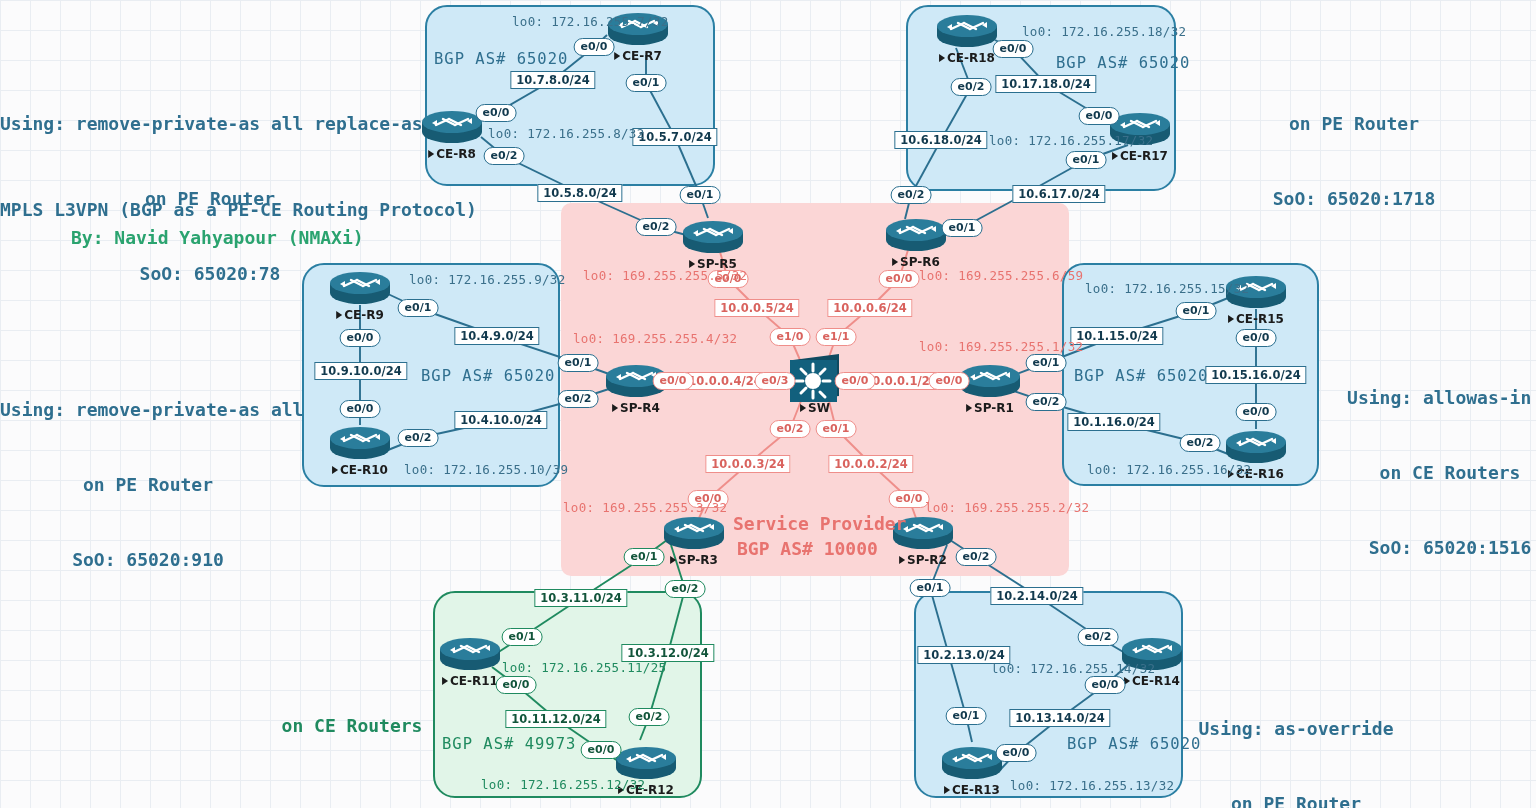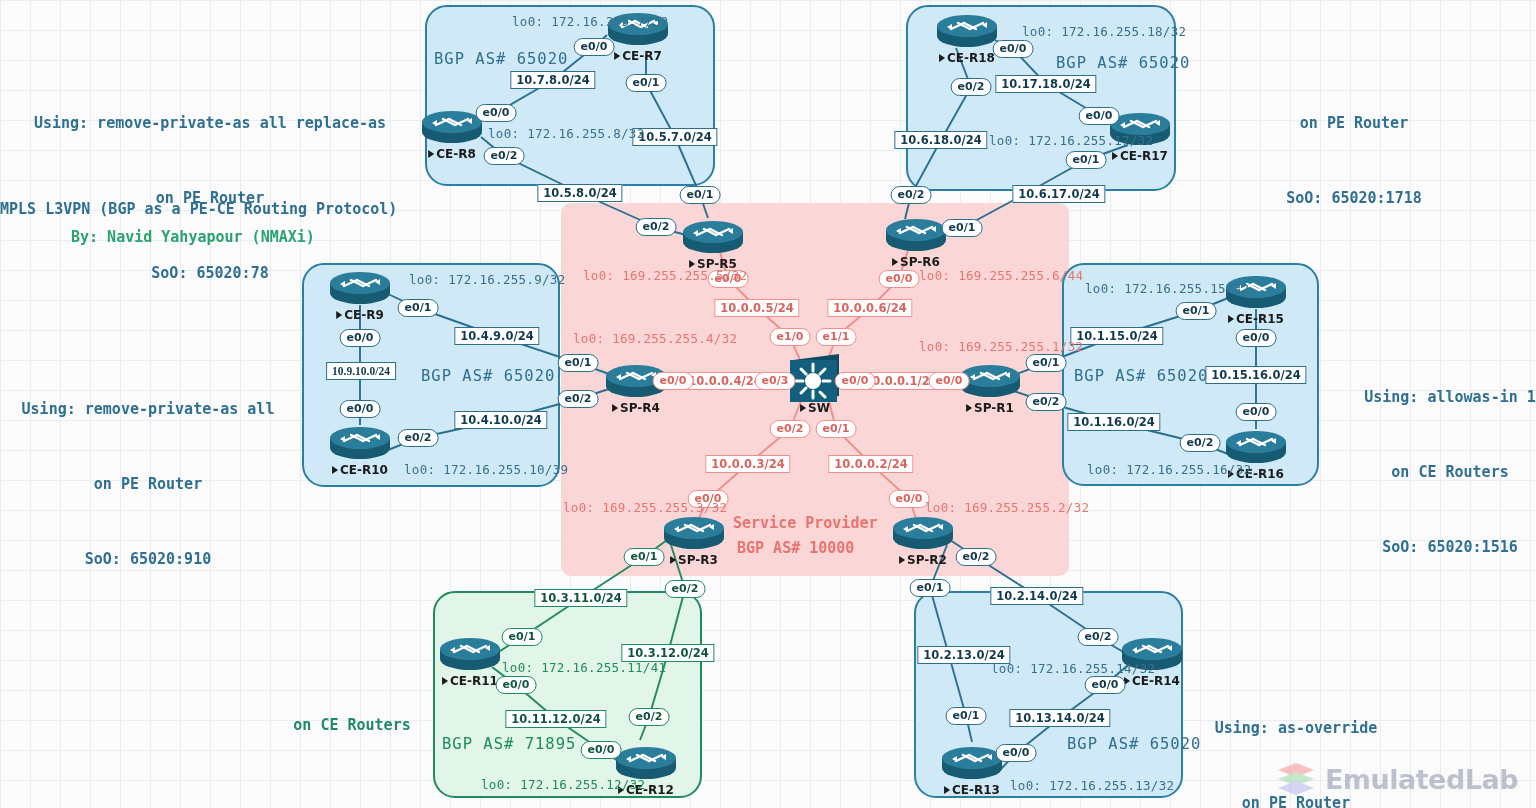--- a/index.html
+++ b/index.html
@@ -14,21 +14,21 @@
   }
   #stage{position:absolute;inset:0;}
   svg.layer{position:absolute;left:0;top:0;width:1536px;height:808px;overflow:visible;}
   
   .cloud{position:absolute;border-radius:22px;box-sizing:border-box;}
   .cloud.blue{background:#cfe9f7;border:2px solid #2b7fa3;}
   .cloud.green{background:#e1f5e8;border:2px solid #1f8a5f;}
   .cloud.sp{background:#fbd6d6;border:none;border-radius:10px;}
   
   .note{position:absolute;font-family:"DejaVu Sans Mono", monospace;
-        font-size:15px;font-weight:700;line-height:25px;letter-spacing:0px;
+        font-size:18px;font-weight:700;line-height:25px;letter-spacing:0px;
         white-space:pre;}
   .note.blue{color:#2f6f8f;}
   .note.green{color:#1f8a5f;}
   .note.red{color:#e8736f;}
   .note.title1{color:#2f6f8f;}
   .note.title2{color:#2aa36f;}
   
   .asn{position:absolute;font-size:15.5px;letter-spacing:1px;white-space:nowrap;}
   .asn.blue{color:#2f6f8f;}
   .asn.green{color:#1f8a5f;}
@@ -299,21 +299,21 @@
     </div>
 
   <div id="subnets">
       <div class="net blue" style="left: 553px; top: 80px;">10.7.8.0/24</div>
       <div class="net blue" style="left: 675px; top: 137px;">10.5.7.0/24</div>
       <div class="net blue" style="left: 580px; top: 193px;">10.5.8.0/24</div>
       <div class="net blue" style="left: 1046px; top: 84px;">10.17.18.0/24</div>
       <div class="net blue" style="left: 941px; top: 140px;">10.6.18.0/24</div>
       <div class="net blue" style="left: 1025px; top: 194px; margin-left: 34px;">10.6.17.0/24</div>
       <div class="net blue" style="left: 497px; top: 336px;">10.4.9.0/24</div>
-      <div class="net blue" style="left: 361px; top: 371px; font-family: Liberation Serif, serif;">10.9.10.0/24</div>
+      <div class="net blue" style="left: 361px; top: 371px;">10.9.10.0/24</div>
       <div class="net blue" style="left: 501px; top: 420px;">10.4.10.0/24</div>
       <div class="net blue" style="left: 1117px; top: 336px;">10.1.15.0/24</div>
       <div class="net blue" style="left: 1256px; top: 375px;">10.15.16.0/24</div>
       <div class="net blue" style="left: 1114px; top: 422px;">10.1.16.0/24</div>
       <div class="net green" style="left: 581px; top: 598px;">10.3.11.0/24</div>
       <div class="net green" style="left: 668px; top: 653px;">10.3.12.0/24</div>
       <div class="net green" style="left: 556px; top: 719px;">10.11.12.0/24</div>
       <div class="net blue" style="left: 1037px; top: 596px;">10.2.14.0/24</div>
       <div class="net blue" style="left: 964px; top: 655px;">10.2.13.0/24</div>
       <div class="net blue" style="left: 1060px; top: 718px;">10.13.14.0/24</div>
@@ -376,37 +376,37 @@
     </div>
   <div id="loopbacks">
       <div class="lo blue" style="left: 512px; top: 14px;">lo0: 172.16.255.7/32</div>
       <div class="lo blue" style="left: 488px; top: 126px;">lo0: 172.16.255.8/32</div>
       <div class="lo blue" style="left: 1022px; top: 24px;">lo0: 172.16.255.18/32</div>
       <div class="lo blue" style="left: 989px; top: 133px;">lo0: 172.16.255.17/32</div>
       <div class="lo blue" style="left: 409px; top: 272px;">lo0: 172.16.255.9/32</div>
       <div class="lo blue" style="left: 404px; top: 462px;">lo0: 172.16.255.10/39</div>
       <div class="lo blue" style="left: 1085px; top: 281px;">lo0: 172.16.255.15/32</div>
       <div class="lo blue" style="left: 1087px; top: 462px;">lo0: 172.16.255.16/32</div>
-      <div class="lo green" style="left: 502px; top: 660px;">lo0: 172.16.255.11/41</div>
+      <div class="lo green" style="left: 502px; top: 660px;">lo0: 172.16.255.11/25</div>
       <div class="lo green" style="left: 481px; top: 777px;">lo0: 172.16.255.12/32</div>
       <div class="lo blue" style="left: 1010px; top: 778px;">lo0: 172.16.255.13/32</div>
       <div class="lo blue" style="left: 991px; top: 661px;">lo0: 172.16.255.14/32</div>
       <div class="lo red" style="left: 575px; top: 268px; margin-left: 8px;">lo0: 169.255.255.5/32</div>
-      <div class="lo red" style="left: 919px; top: 268px;">lo0: 169.255.255.6/44</div>
+      <div class="lo red" style="left: 919px; top: 268px;">lo0: 169.255.255.6/59</div>
       <div class="lo red" style="left: 573px; top: 331px;">lo0: 169.255.255.4/32</div>
       <div class="lo red" style="left: 919px; top: 339px;">lo0: 169.255.255.1/32</div>
       <div class="lo red" style="left: 563px; top: 500px;">lo0: 169.255.255.3/32</div>
       <div class="lo red" style="left: 925px; top: 500px;">lo0: 169.255.255.2/32</div>
     </div>
 
   <div class="asn blue" style="left:434px;top:50px;">BGP AS# 65020</div>
   <div class="asn blue" style="left:1056px;top:54px;">BGP AS# 65020</div>
   <div class="asn blue" style="left:421px;top:367px;">BGP AS# 65020</div>
   <div class="asn blue" style="left:1074px;top:367px;">BGP AS# 65020</div>
-  <div class="asn green" style="left:442px;top:735px;">BGP AS# 71895</div>
+  <div class="asn green" style="left:442px;top:735px;">BGP AS# 49973</div>
   <div class="asn blue" style="left:1067px;top:735px;">BGP AS# 65020</div>
 
   <div class="note red" style="left:733px;top:511px;">Service Provider</div>
   <div class="note red" style="left:737px;top:536px;">BGP AS# 10000</div>
 
   <div class="note title1" style="left:0px;top:197px;">MPLS L3VPN (BGP as a PE-CE Routing Protocol)</div>
   <div class="note title2" style="left:71px;top:225px;">By: Navid Yahyapour (NMAXi)</div>
 
   <div class="note blue" style="left:0px;top:61px;text-align:center;width:420px;">
     <div>Using: remove-private-as all replace-as</div>
@@ -435,22 +435,14 @@
     <div>on CE Routers</div>
     
   </div>
 
   <div class="note blue" style="left:1188px;top:666px;text-align:center;width:216px;">
     <div>Using: as-override</div>
     <div>on PE Router</div>
     
   </div>
 
-  <div id="wm">
-    <svg width="40" height="34" viewBox="0 0 40 34">
-      <path d="M20,1 L38,8 L20,15 L2,8 Z" fill="#f1938f"></path>
-      <path d="M20,10 L38,17 L20,24 L2,17 Z" fill="#9ad8a4"></path>
-      <path d="M20,19 L38,26 L20,33 L2,26 Z" fill="#b4b7ec"></path>
-    </svg>
-    <span class="wmtext">EmulatedLab</span>
-  </div>
 
 </div>
 
 </body></html>

